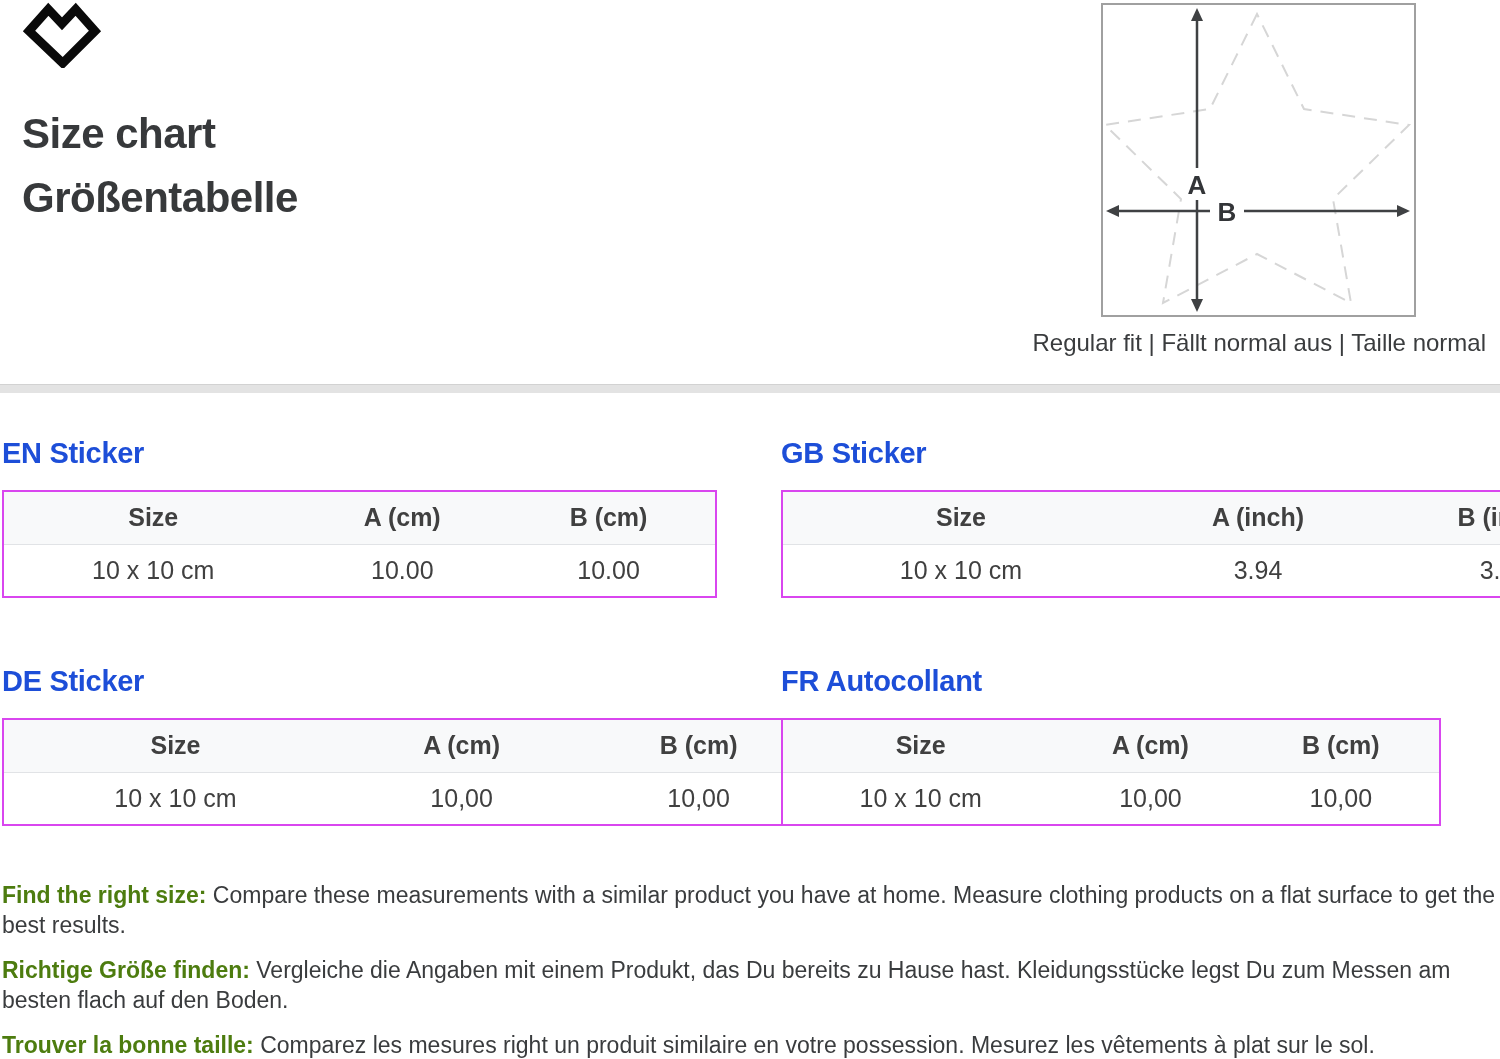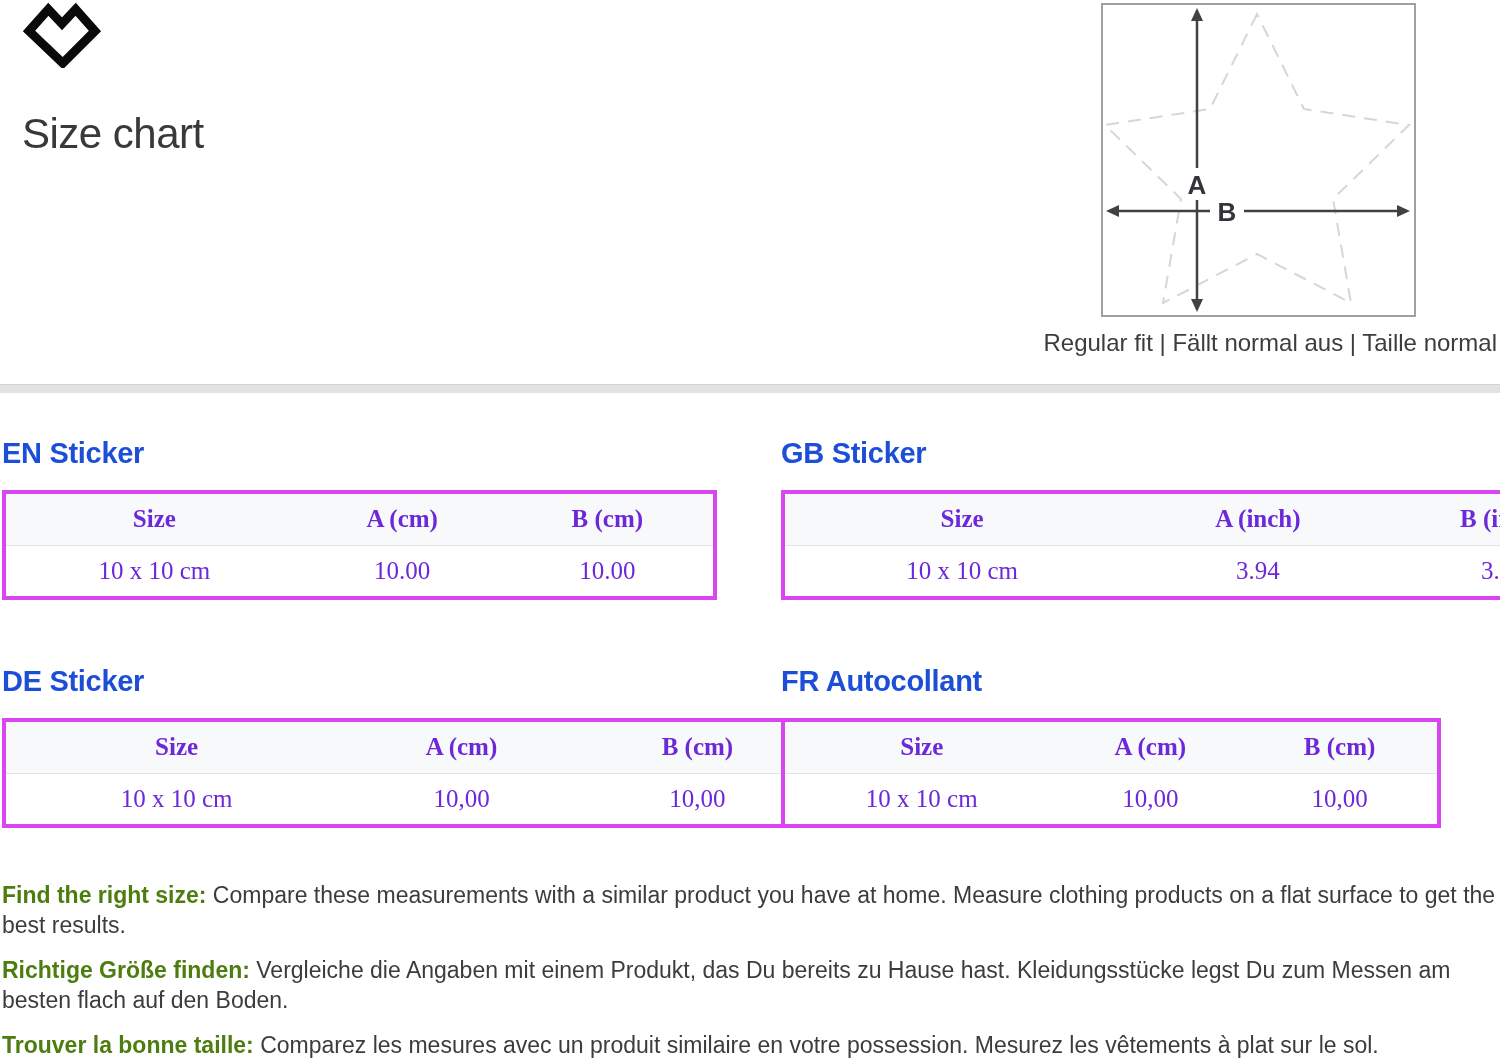--- a/index.html
+++ b/index.html
@@ -17,57 +17,57 @@
   .logo-row { position: absolute; left: 20px; top: 2px; display: flex; align-items: center; }
   .logo-heart { width: 84px; height: 66px; }
   .logo-text {
     font-size: 54px; font-weight: bold; color: #0a0a0a;
     letter-spacing: -1.5px; margin-left: 14px; line-height: 66px;
   }
 
   
   .titles { position: absolute; left: 22px; top: 102px; }
   .titles h1 {
-    font-size: 42px; font-weight: normal; line-height: 64px;
+    font-size: 42px; font-weight: bold; line-height: 64px;
     color: #37393b; letter-spacing: -0.5px;
   }
 
   
   .diagram {
     position: absolute; left: 1101px; top: 3px;
     width: 315px; height: 314px;
     border: 2px solid #a0a0a0;
   }
   .diagram svg { display: block; width: 100%; height: 100%; }
   .diagram text {
     font-family: "Liberation Sans", sans-serif;
     font-size: 26px; font-weight: bold; fill: #333538;
   }
   .fit-caption {
-    position: absolute; right: 3px; top: 327px;
+    position: absolute; right: 14px; top: 327px;
     font-size: 24px; line-height: 32px; color: #3a3c3e;
     text-align: right; white-space: nowrap;
   }
 
   
   .divider {
     position: absolute; left: 0; top: 384px; width: 1500px; height: 9px;
     background: #e3e3e3; border-top: 1px solid #d2d2d2;
   }
 
   
   .table-block { position: absolute; }
   .table-block h2 {
     font-size: 29px; font-weight: bold; line-height: 34px;
     color: #1d4ed8; margin-bottom: 20px; letter-spacing: -0.3px;
   }
   table.size-table {
     width: 100%; border-collapse: collapse;
-    border: 4px solid #d946ef;
-    font-size: 25px; color: #6d28d9; font-family: Liberation Serif, serif;
+    border: 2px solid #d946ef;
+    font-size: 25px; color: #404040;
   }
   table.size-table th, table.size-table td { text-align: center; height: 53px; }
   table.size-table th {
     background: #f8f9fa; font-weight: bold;
     border-bottom: 1px solid #e1e3e6;
   }
   table.size-table td { background: #ffffff; }
   col.c-size { width: 42%; } col.c-a { width: 28%; } col.c-b { width: 30%; }
 
   .tb-en { left: 2px;   top: 436px; width: 715px; }
@@ -84,20 +84,21 @@
 <body>
 
 <div class="logo-row">
   <svg class="logo-heart" viewBox="0 0 100 82">
     <path d="M 9 36 L 33 9 L 50 27 L 67 9 L 91 36 L 51 76 Z" fill="none" stroke="#0a0a0a" stroke-width="11" stroke-linejoin="miter"></path>
   </svg>
 </div>
 
 <div class="titles">
   <h1>Size chart</h1>
+  <h1>Größentabelle</h1>
 </div>
 
 <div class="diagram">
   <svg viewBox="0 0 311 310">
 
     <polygon points="154,9 107,104 2,120 78,194 60,298 154,249 248,298 230,194 306,120 201,104" fill="none" stroke="#d6d6d6" stroke-width="2" stroke-dasharray="13 9"></polygon>
 
     <g stroke="#3f4143" fill="#3f4143">
       <line x1="94" y1="12" x2="94" y2="298" stroke-width="2.5"></line>
       <polygon points="88,16 94,3 100,16" stroke="none"></polygon>
@@ -216,14 +217,14 @@
       <td>10,00</td>
       <td>10,00</td>
     </tr>
       </tbody>
   </table>
 </section>
 
 <div class="footnotes">
   <p><b>Find the right size:</b><span> Compare these measurements with a similar product you have at home. Measure clothing products on a flat surface to get the best results.</span></p>
   <p><b>Richtige Größe finden:</b><span> Vergleiche die Angaben mit einem Produkt, das Du bereits zu Hause hast. Kleidungsstücke legst Du zum Messen am besten flach auf den Boden.</span></p>
-  <p><b>Trouver la bonne taille:</b><span> Comparez les mesures avec un produit similaire en votre possession. Mesurez les vêtements à plat sur le sol.</span></p>
+  <p><b>Trouver la bonne taille:</b><span> Comparez les mesures right un produit similaire en votre possession. Mesurez les vêtements à plat sur le sol.</span></p>
 </div>
 
 </body></html>

